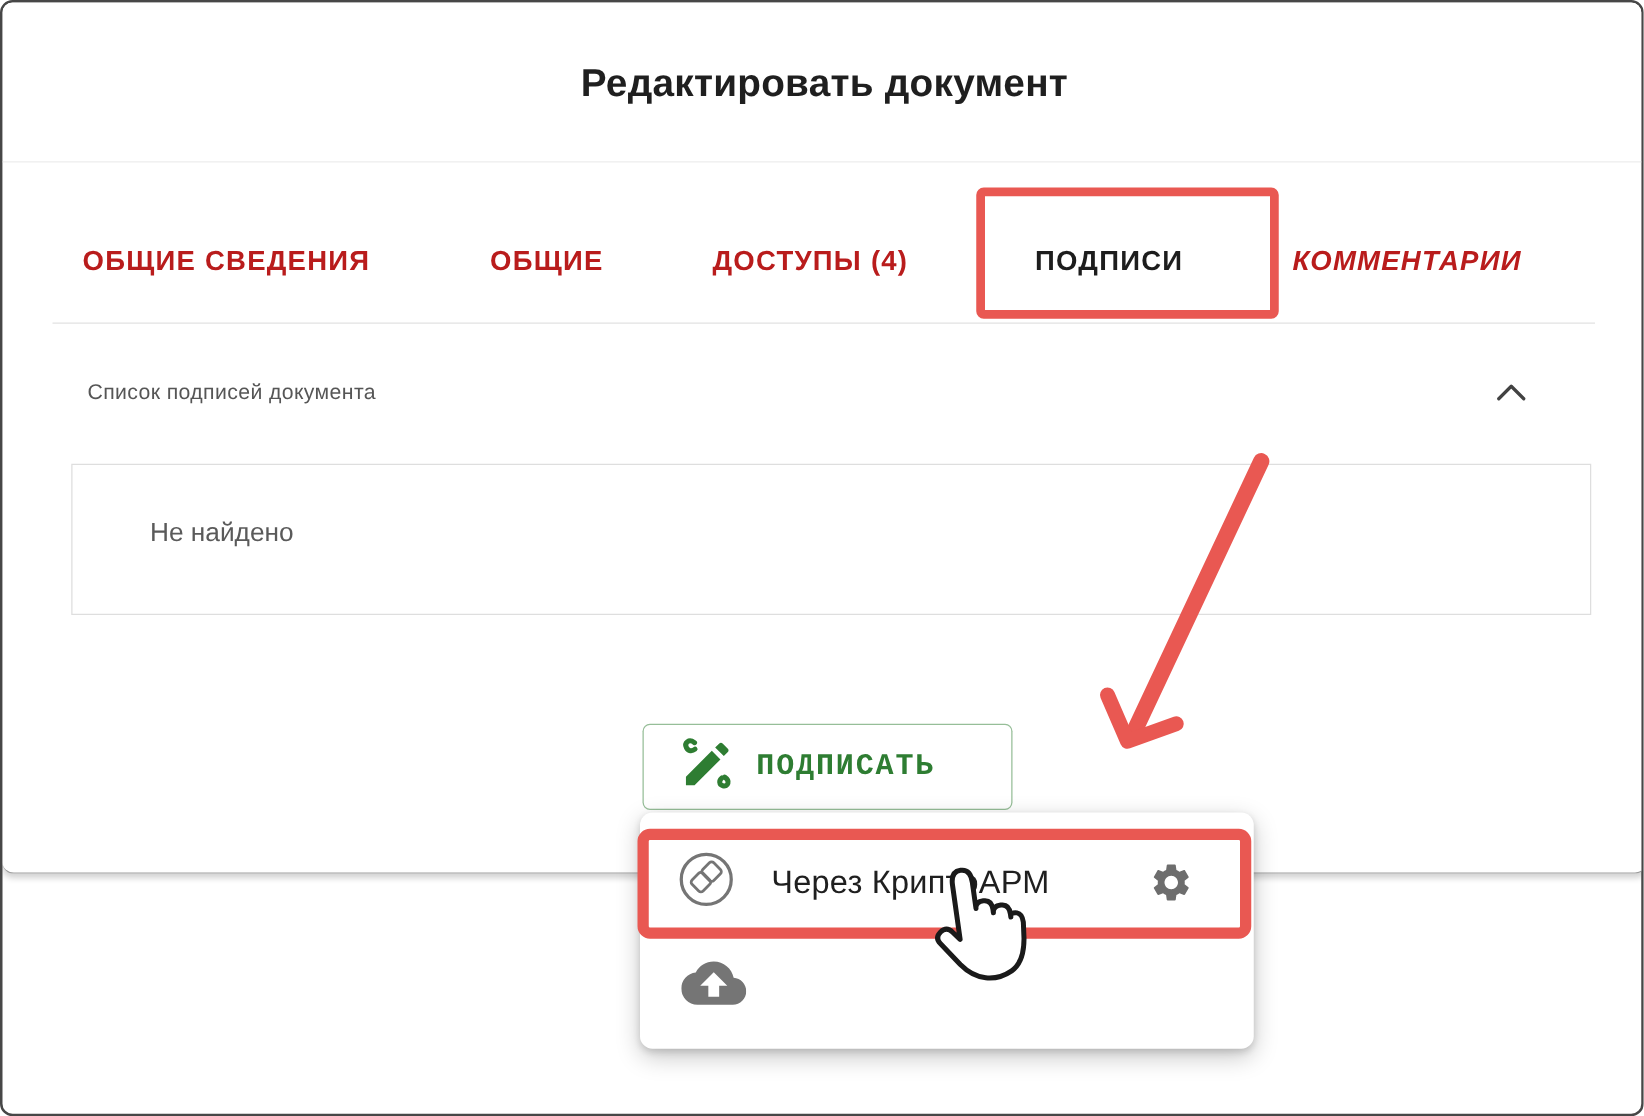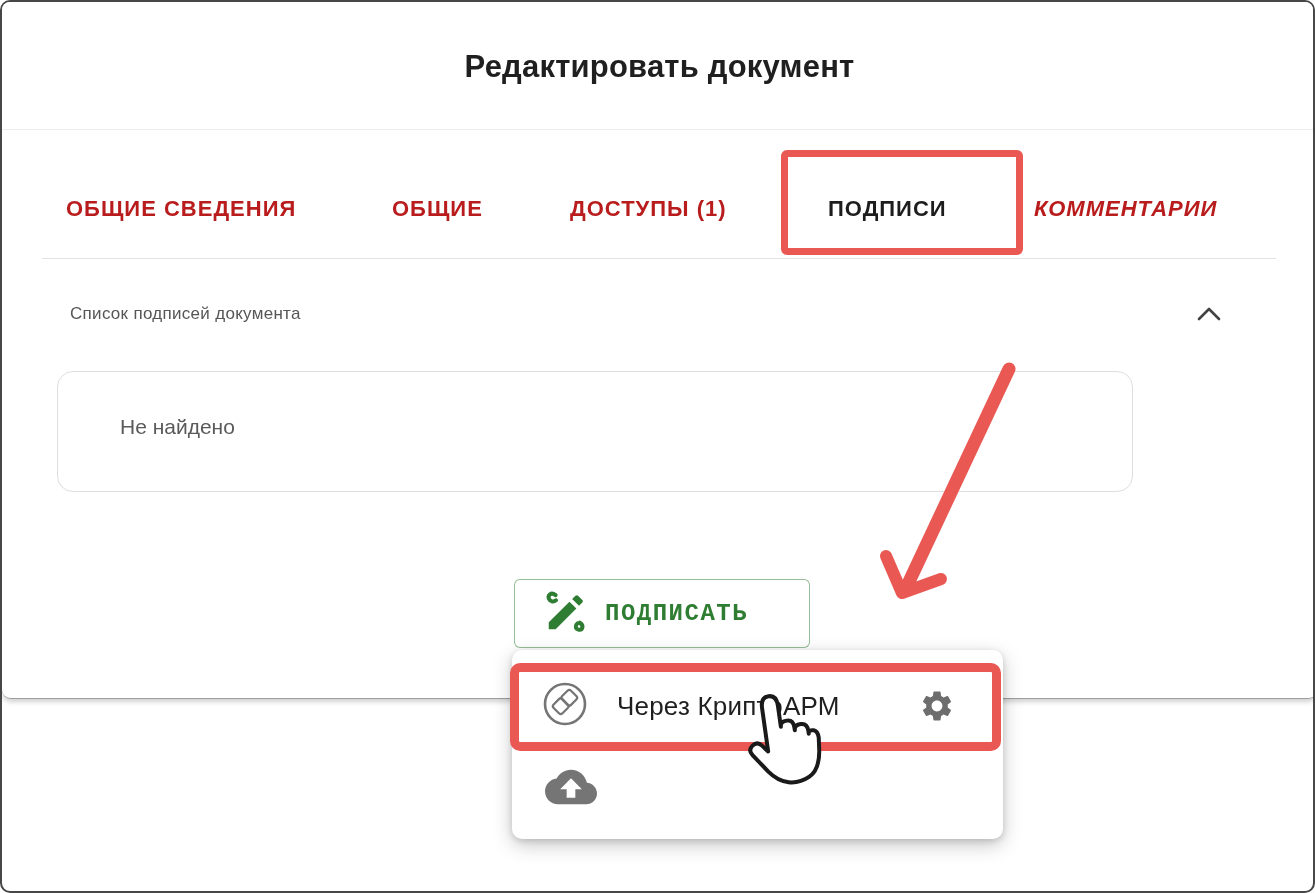--- a/index.html
+++ b/index.html
@@ -51,22 +51,22 @@
   
   .section-label{
     position:absolute;left:68px;top:302px;
     font-size:17px;color:#565656;letter-spacing:.3px;
   }
   .collapse-btn{
     position:absolute;left:1190px;top:298px;width:34px;height:30px;
     background:none;border:none;padding:4px;cursor:pointer;
   }
   .empty-box{
-    position:absolute;left:55px;top:369px;width:1076px;height:121px;
-    box-sizing:border-box;border:1px solid #dedede;border-radius:16px;
+    position:absolute;left:55px;top:369px;width:1216px;height:121px;
+    box-sizing:border-box;border:1px solid #dedede;border-radius:0;
     background:#fff;
   }
   .empty-text{
     position:absolute;left:62px;top:43px;
     font-size:21px;color:#5a5a5a;
   }
   
   .sign-btn{
     position:absolute;left:512px;top:577px;width:296px;height:69px;
     box-sizing:border-box;
@@ -108,21 +108,21 @@
 
   <div class="dialog">
 
     <div class="dialog-title">Редактировать документ</div>
 
     <div class="divider-top"></div>
 
     <div>
       <button class="tab tab-1">ОБЩИЕ СВЕДЕНИЯ</button>
       <button class="tab tab-2">ОБЩИЕ</button>
-      <button class="tab tab-3">ДОСТУПЫ (1)</button>
+      <button class="tab tab-3">ДОСТУПЫ (4)</button>
       <button class="tab tab-4 active">ПОДПИСИ</button>
       <button class="tab tab-5">КОММЕНТАРИИ</button>
     </div>
 
     <div class="divider-tabs"></div>
 
     <div class="section-label">Список подписей документа</div>
 
     <button class="collapse-btn">
       <span>

